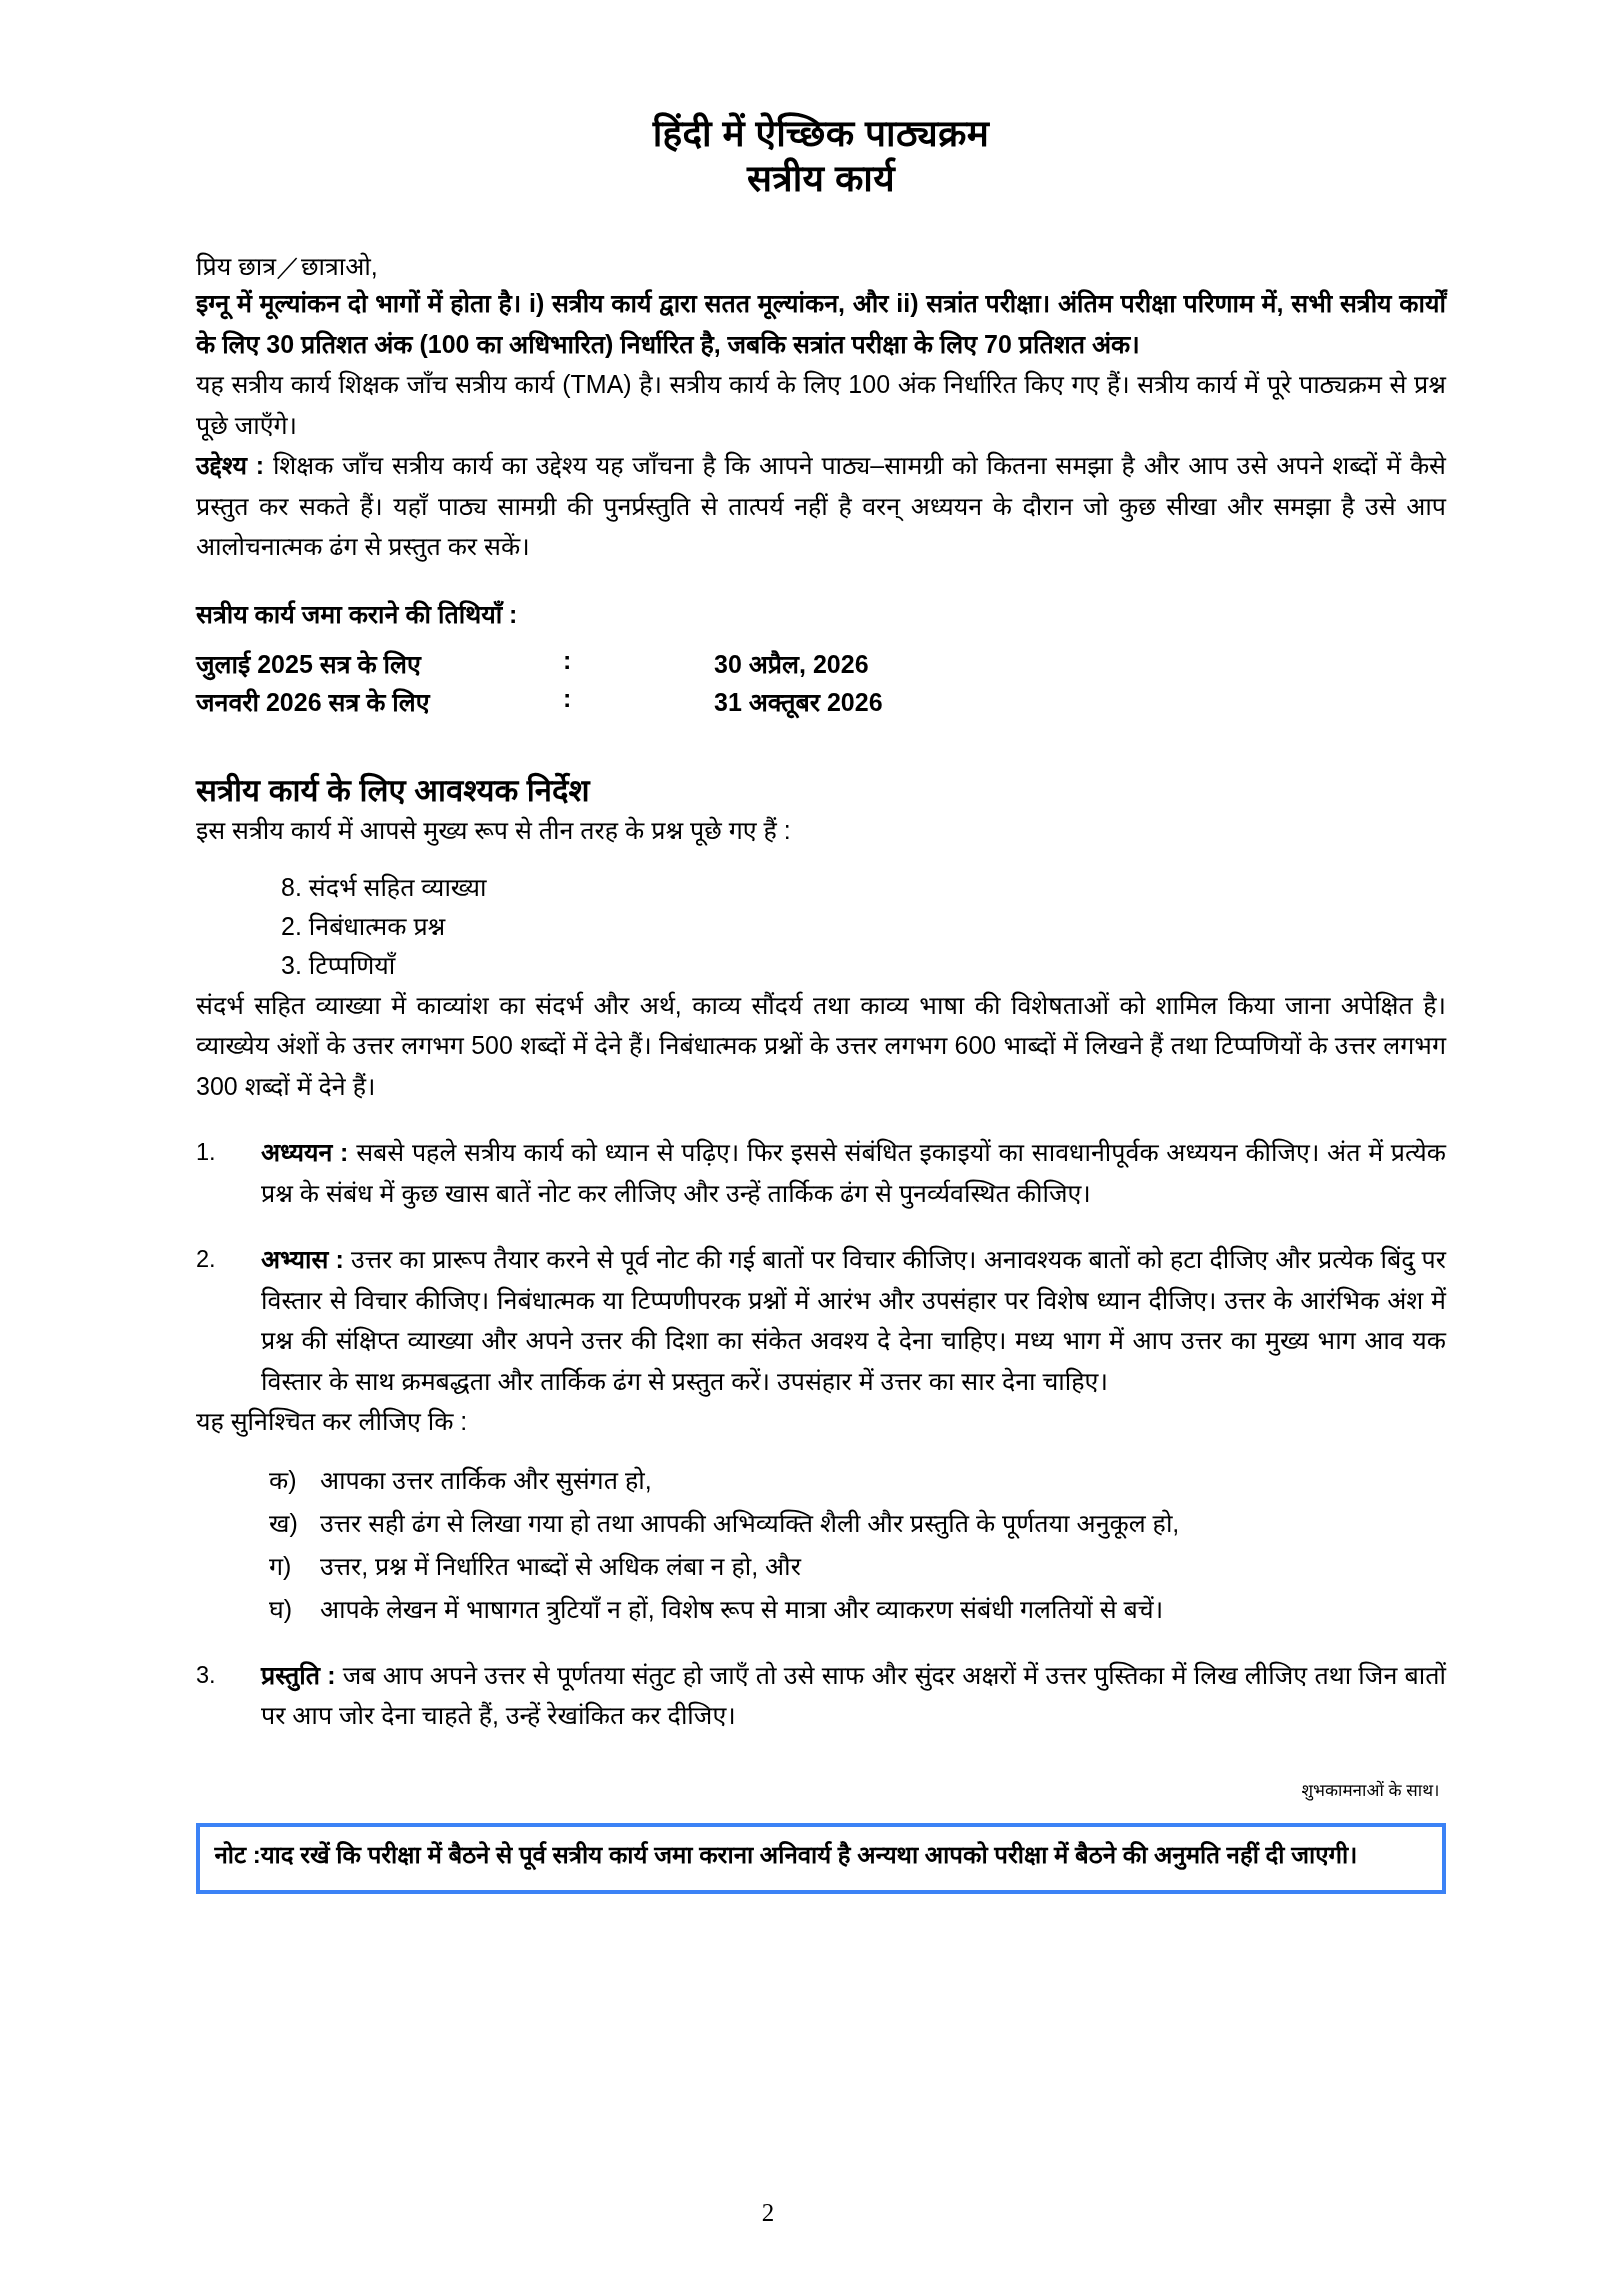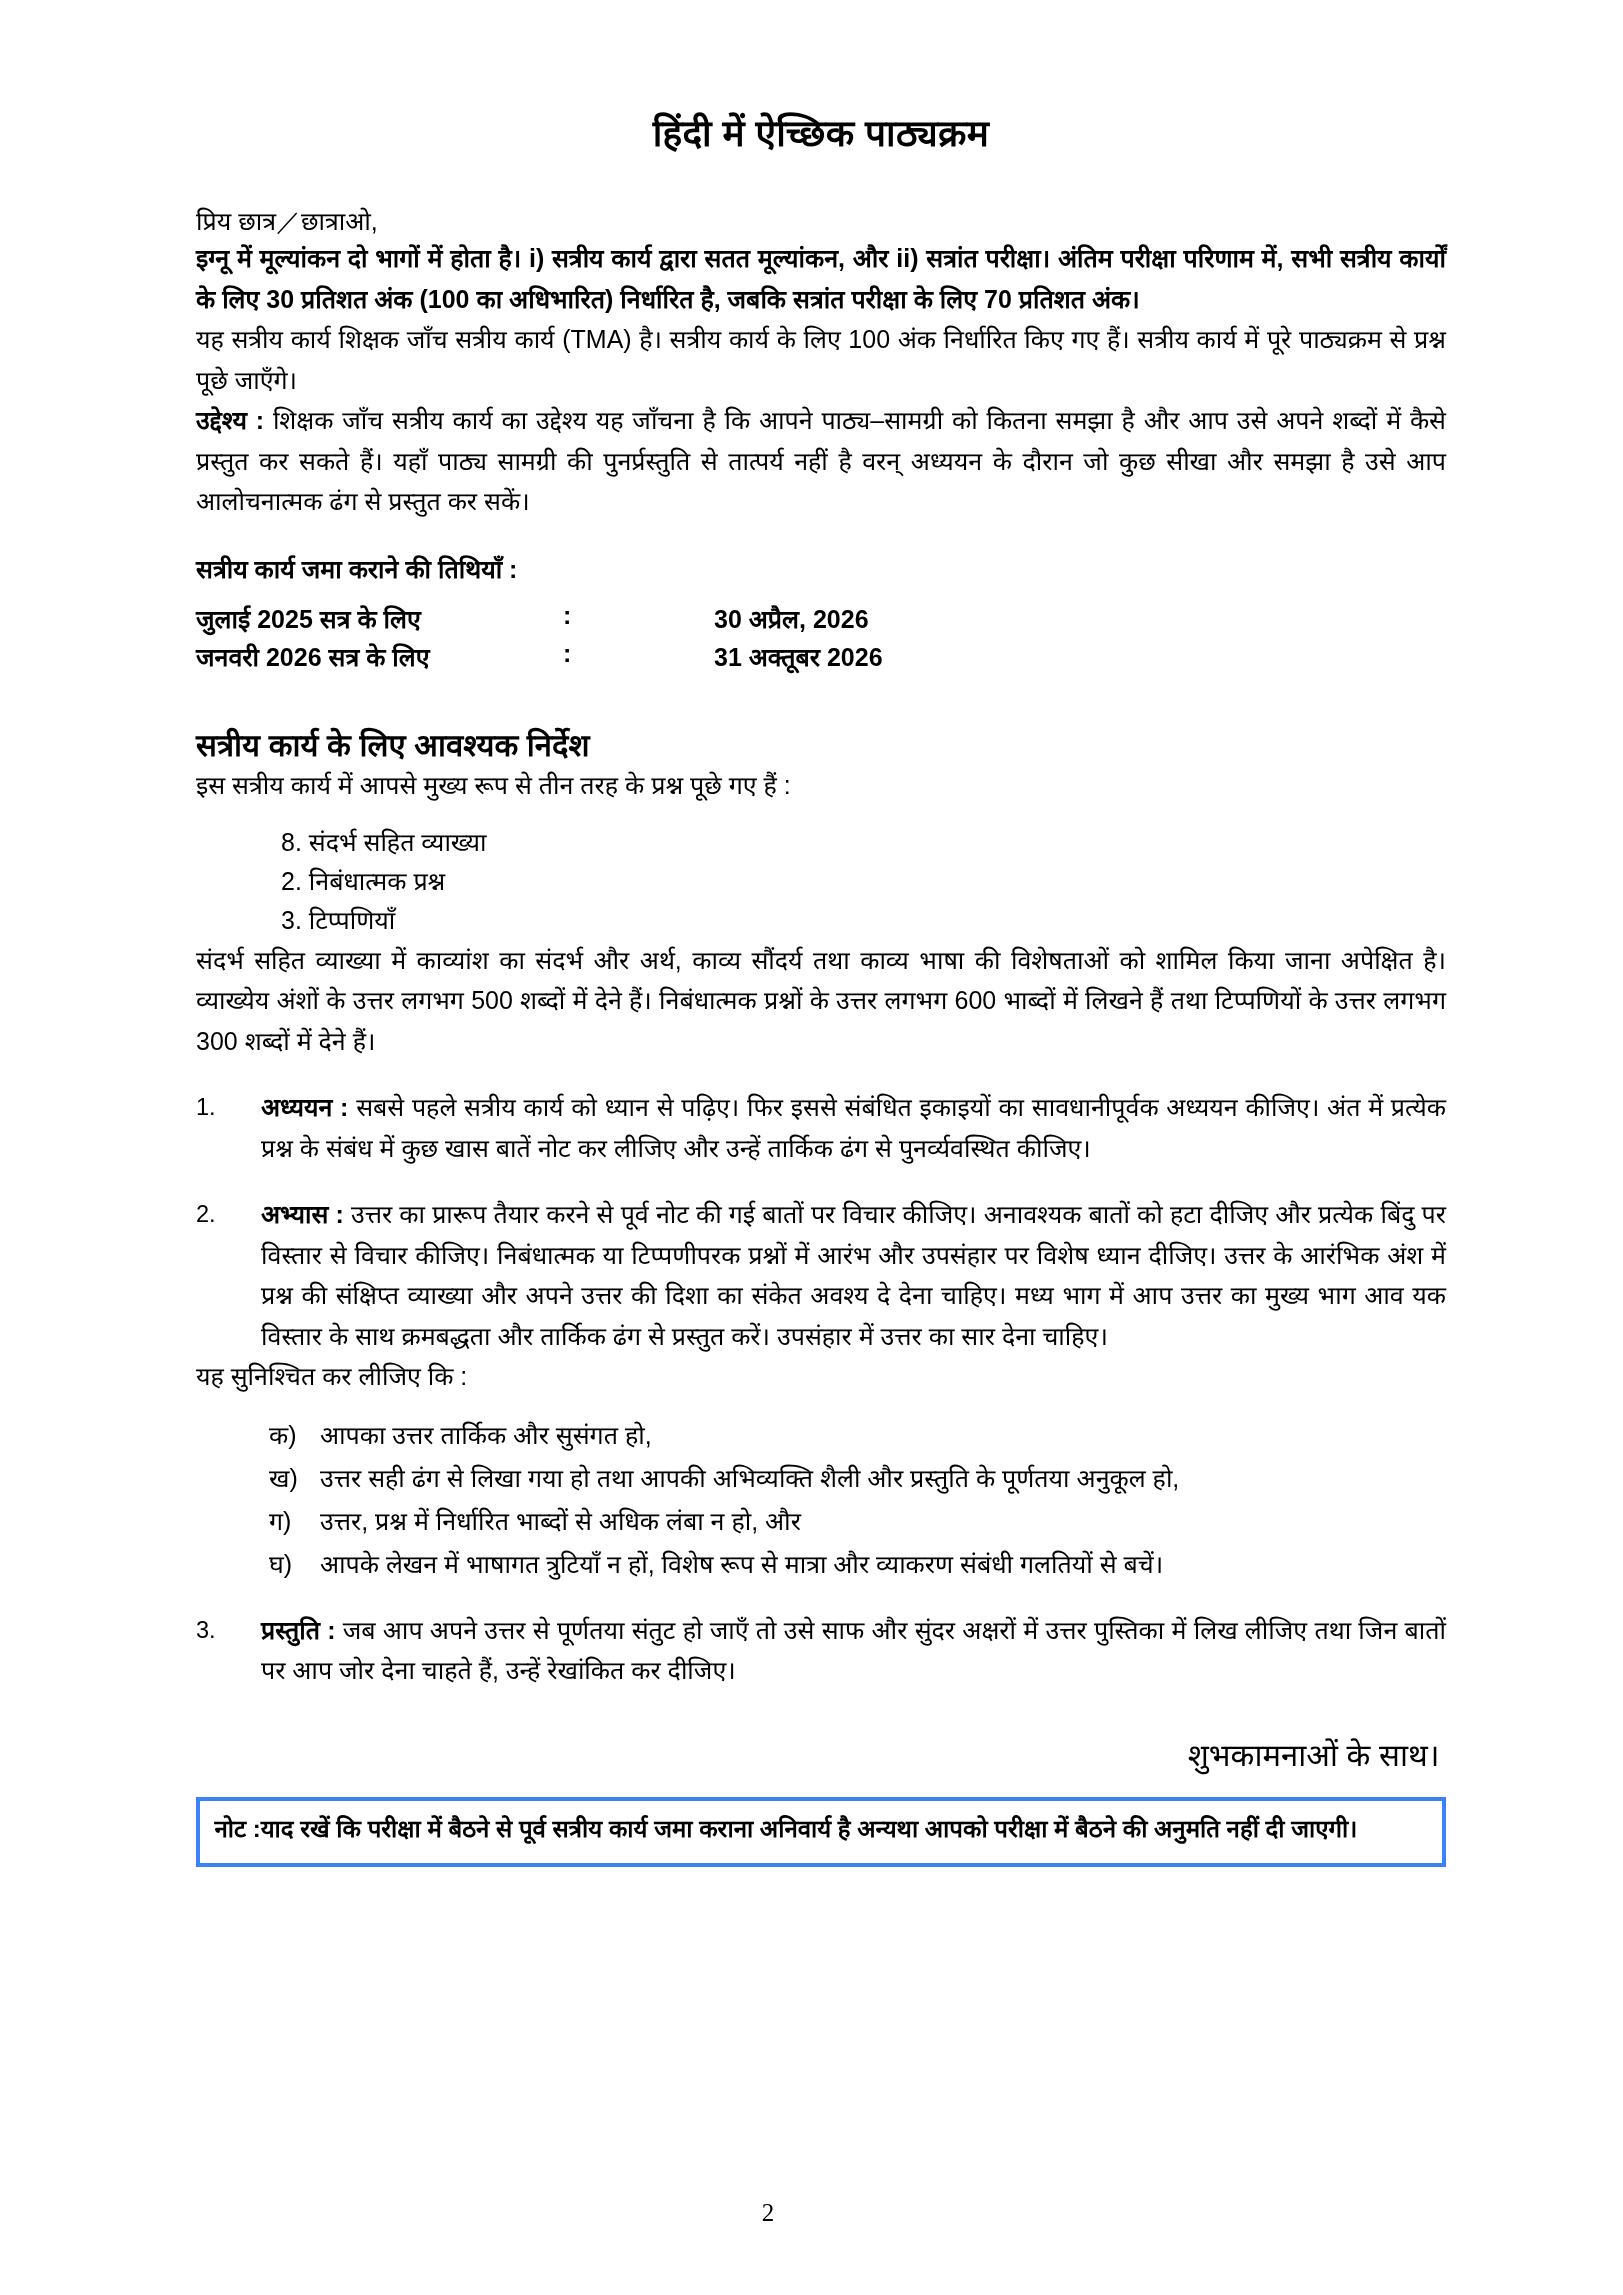--- a/index.html
+++ b/index.html
@@ -145,21 +145,21 @@
   .letter {
     flex: 0 0 51px;
     width: 51px;
   }
   .lettertext { flex: 1 1 auto; }
 
   
   .closing {
     margin-top: 42px;
     text-align: right;
-    font-size: 31px;
+    font-size: 17px;
     padding-right: 6.5px;
   }
 
   
   .note-box {
     margin-top: 22px;
     border: 4px solid #3b82f6;
     padding: 10.5px 13px 15.7px 14.4px;
     font-size: 24px;
     font-weight: 700;
@@ -184,20 +184,21 @@
   }
 </style>
 </head>
 <body>
 
 <div class="page">
   <div class="content">
 
     <div class="title-block">
       <div class="title-line">हिंदी में ऐच्छिक पाठ्यक्रम</div>
+      <div class="title-line">सत्रीय कार्य</div>
     </div>
 
 
     <div class="salutation">प्रिय छात्र／छात्राओ,</div>
 
     <p class="para p-bold gap-md">इग्नू में मूल्यांकन दो भागों में होता है। i) सत्रीय कार्य द्वारा सतत मूल्यांकन, और ii) सत्रांत परीक्षा। अंतिम परीक्षा परिणाम में, सभी सत्रीय कार्यों के लिए 30 प्रतिशत अंक  (100 का अधिभारित) निर्धारित है, जबकि सत्रांत परीक्षा के लिए 70 प्रतिशत अंक।</p>
 
     <p class="para gap-md">यह सत्रीय कार्य शिक्षक जाँच सत्रीय कार्य (TMA) है। सत्रीय कार्य के लिए 100 अंक निर्धारित किए गए हैं। सत्रीय कार्य में पूरे पाठ्यक्रम से प्रश्न पूछे जाएँगे।</p>
 
     <p class="para gap-md"><span class="lead-bold">उद्देश्य :</span><span> शिक्षक जाँच सत्रीय कार्य का उद्देश्य यह जाँचना है कि आपने पाठ्य–सामग्री को कितना समझा है और आप उसे अपने शब्दों में कैसे प्रस्तुत कर सकते हैं। यहाँ पाठ्य सामग्री की पुनर्प्रस्तुति से तात्पर्य नहीं है वरन् अध्ययन के दौरान जो कुछ सीखा और समझा है उसे आप आलोचनात्मक ढंग से प्रस्तुत कर सकें।</span></p>

